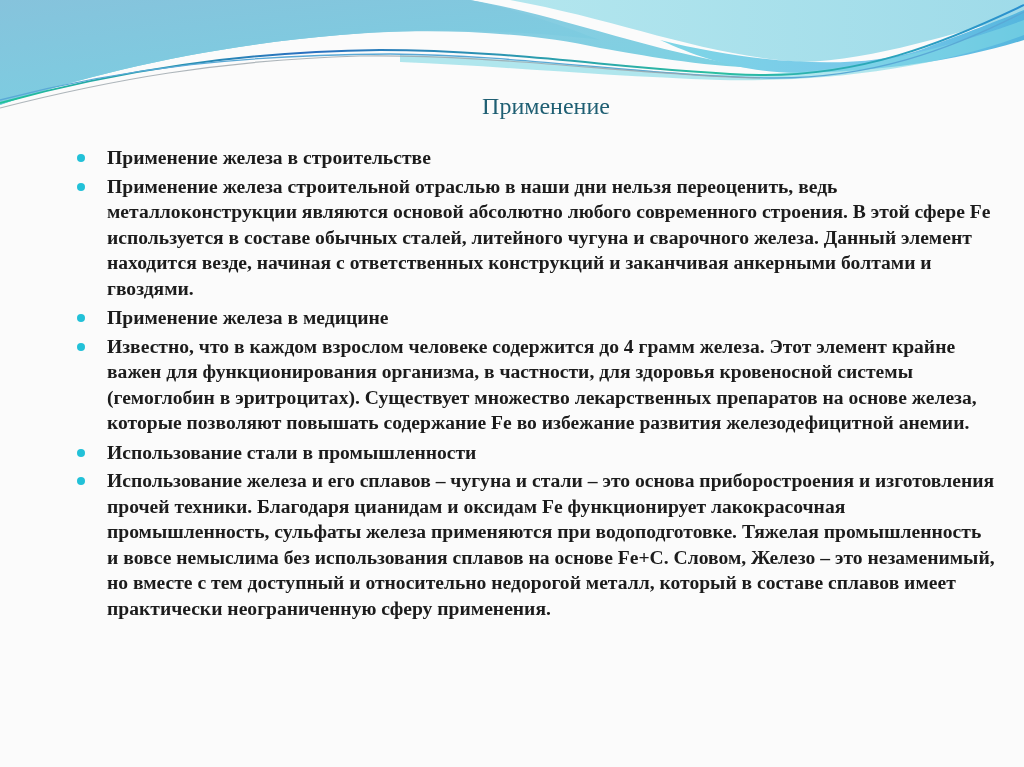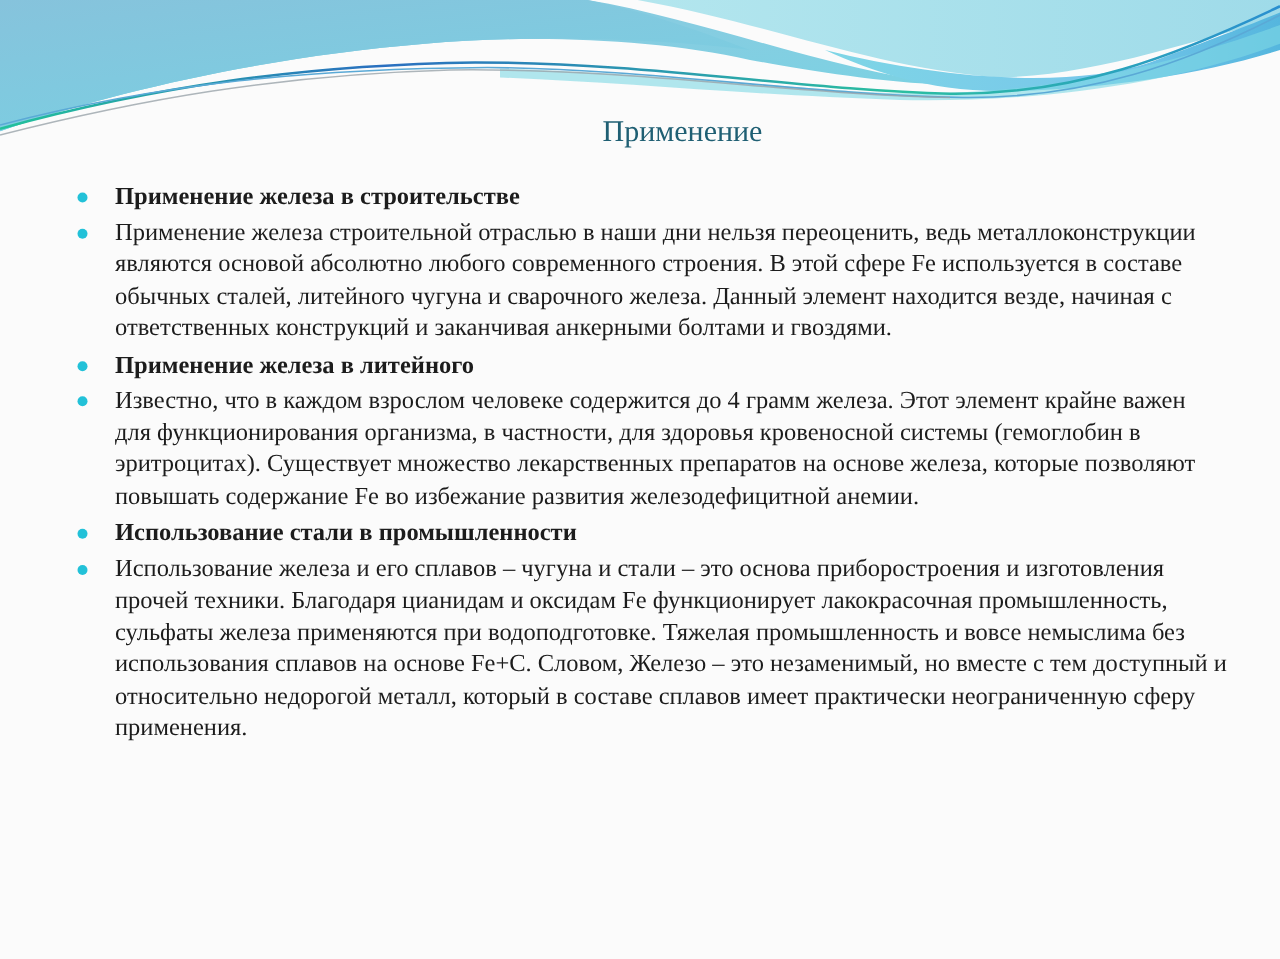--- a/index.html
+++ b/index.html
@@ -12,29 +12,30 @@
     .slide { position: absolute; left: 0; top: 0; width: 1024px; height: 767px; }
     .waves { position: absolute; left: 0; top: 0; width: 1024px; height: 130px; }
     .title {
       position: absolute; left: 0; top: 86px; width: 1024px;
       text-align: center;
       font-size: 24px; color: #1f5f73;
       line-height: 40px;
       margin-left: 34px;
     }
     .content {
-      position: absolute; left: 62px; top: 145px; width: 920px;
+      position: absolute; left: 77px; top: 145px; width: 920px;
     }
     .item {
       position: relative;
       padding-left: 30px;
       font-size: 19.6px;
       line-height: 25.5px;
       color: #1c1c1c;
       margin-bottom: 4px;
+      font-weight: bold;
     }
     .item.heading { font-weight: bold; margin-bottom: 3px; }
     .bullet {
       position: absolute; left: 0; top: 9px;
       width: 8px; height: 8px; border-radius: 50%;
       background: #22c1d8;
     }
   </style>
 </head>
 <body>
@@ -91,21 +92,21 @@
     <div class="item heading">
       <span class="bullet"></span>
       <span>Применение железа в строительстве</span>
     </div>
     <div class="item">
       <span class="bullet"></span>
       <span>Применение железа строительной отраслью в наши дни нельзя переоценить, ведь металлоконструкции являются основой абсолютно любого современного строения. В этой сфере Fe используется в составе обычных сталей, литейного чугуна и сварочного железа. Данный элемент находится везде, начиная с ответственных конструкций и заканчивая анкерными болтами и гвоздями.</span>
     </div>
     <div class="item heading">
       <span class="bullet"></span>
-      <span>Применение железа в литейного</span>
+      <span>Применение железа в медицине</span>
     </div>
     <div class="item">
       <span class="bullet"></span>
       <span>Известно, что в каждом взрослом человеке содержится до 4 грамм железа. Этот элемент крайне важен для функционирования организма, в частности, для здоровья кровеносной системы (гемоглобин в эритроцитах). Существует множество лекарственных препаратов на основе железа, которые позволяют повышать содержание Fe во избежание развития железодефицитной анемии.</span>
     </div>
     <div class="item heading">
       <span class="bullet"></span>
       <span>Использование стали в промышленности</span>
     </div>
     <div class="item">

